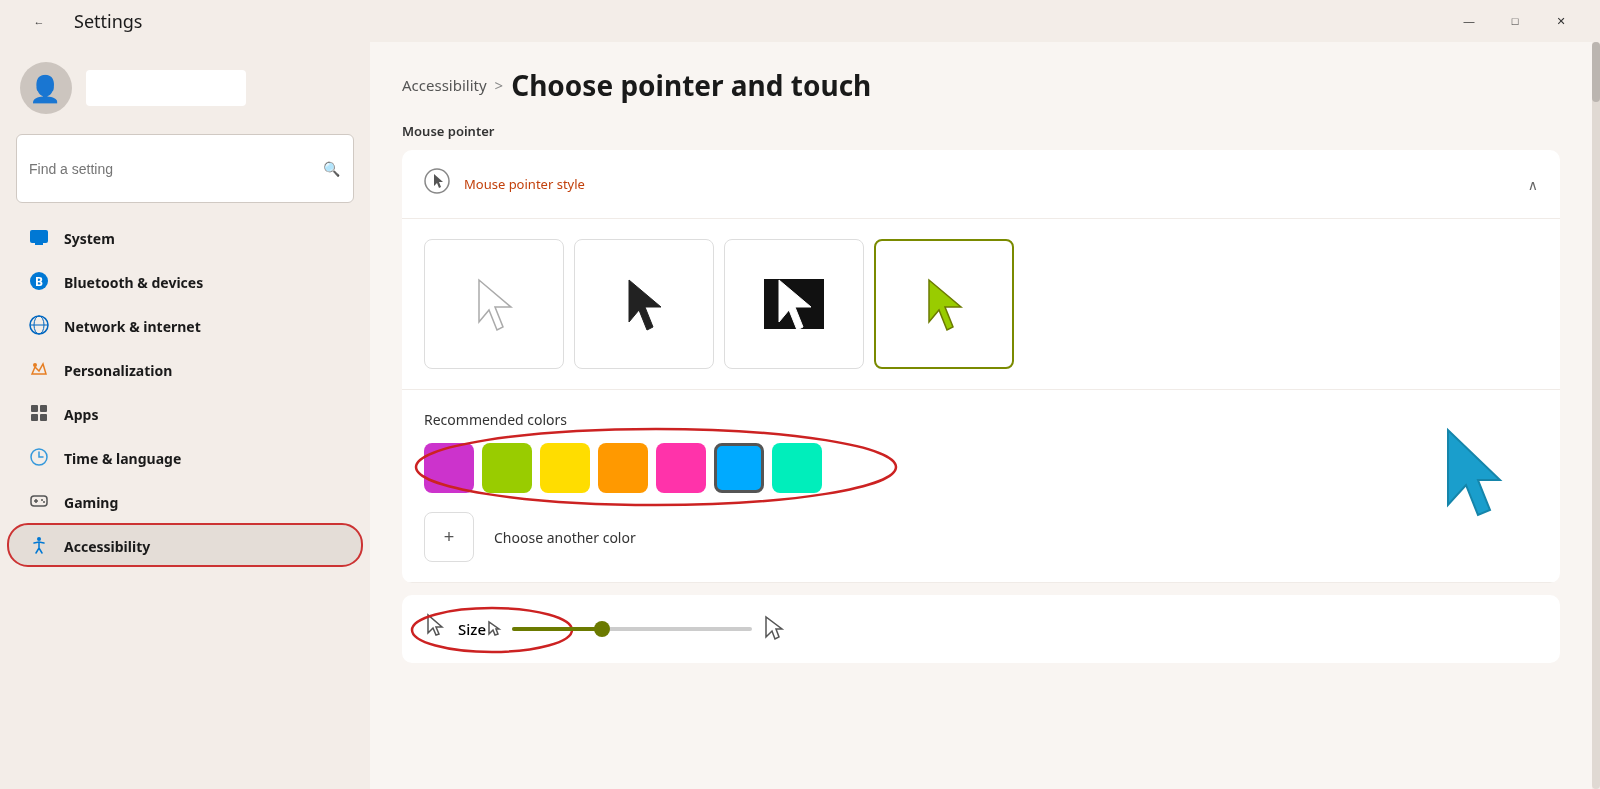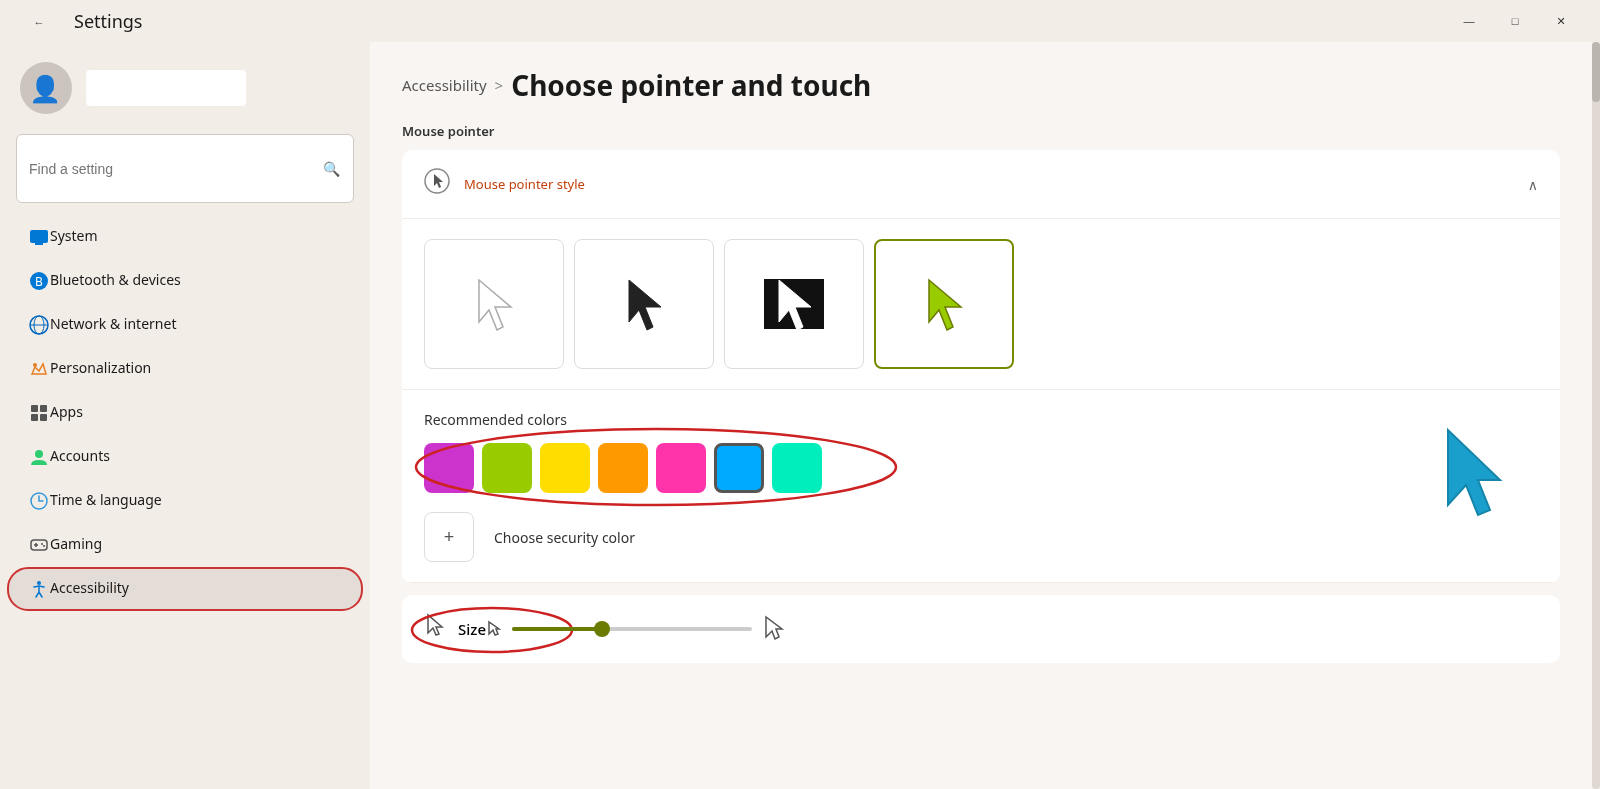--- a/index.html
+++ b/index.html
@@ -113,27 +113,29 @@
       outline: none;
       flex: 1;
     }
     .search-icon {
       color: #666;
       font-size: 14px;
     }
 
     .nav-item {
       display: flex;
-      align-items: flex-start;
+      align-items: flex-end;
+      gap: 14px;
       padding: 10px 20px;
       cursor: pointer;
       border-radius: 6px;
       margin: 1px 8px;
       font-size: 14px;
       color: #1a1a1a;
+      font-weight: bold;
     }
     .nav-icon {
       width: 22px;
       height: 22px;
       display: flex;
       align-items: center;
       justify-content: center;
       flex-shrink: 0;
       font-size: 16px;
     }
@@ -405,29 +407,20 @@
     <div class="nav-item">
       <span class="nav-icon apps">
         <svg width="20" height="20" viewBox="0 0 20 20">
             <rect x="2" y="2" width="7" height="7" rx="1" fill="#555"></rect>
             <rect x="11" y="2" width="7" height="7" rx="1" fill="#555"></rect>
             <rect x="2" y="11" width="7" height="7" rx="1" fill="#555"></rect>
             <rect x="11" y="11" width="7" height="7" rx="1" fill="#555"></rect>
           </svg>
       </span>
       <span>Apps</span>
-    </div>
-    <div class="nav-item">
-      <span class="nav-icon accounts">
-        <svg width="20" height="20" viewBox="0 0 20 20">
-            <circle cx="10" cy="7" r="4" fill="#2ecc71"></circle>
-            <path d="M2 18 Q2 13 10 13 Q18 13 18 18" fill="#2ecc71"></path>
-          </svg>
-      </span>
-      <span>Accounts</span>
     </div>
     <div class="nav-item">
       <span class="nav-icon timelang">
         <svg width="20" height="20" viewBox="0 0 20 20">
             <circle cx="10" cy="10" r="8" fill="none" stroke="#3498db" stroke-width="1.5"></circle>
             <path d="M10 5 L10 10 L14 10" stroke="#3498db" stroke-width="1.5" fill="none" stroke-linecap="round"></path>
           </svg>
       </span>
       <span>Time &amp; language</span>
     </div>
@@ -522,21 +515,21 @@
               <div class="color-swatch" style="background:#99cc00;"></div>
               <div class="color-swatch" style="background:#ffdd00;"></div>
               <div class="color-swatch" style="background:#ff9900;"></div>
               <div class="color-swatch" style="background:#ff33aa;"></div>
               <div class="color-swatch cyan-selected" style="background:#00aaff;"></div>
               <div class="color-swatch" style="background:#00eebb;"></div>
             </div>
           </div>
           <div style="display:flex; align-items:center; gap:10px; margin-top:14px;">
             <button class="add-color-btn">+</button>
-            <span class="choose-color-label">Choose security color</span>
+            <span class="choose-color-label">Choose another color</span>
           </div>
         </div>
 
         <div class="colors-preview">
           <svg width="100" height="110" viewBox="0 0 100 110">
             <path d="M20 10 L20 85 L38 65 L50 95 L62 90 L50 60 L72 60 Z" fill="#1a9ecc" stroke="#1585aa" stroke-width="2"></path>
           </svg>
         </div>
       </div>
     </div>

